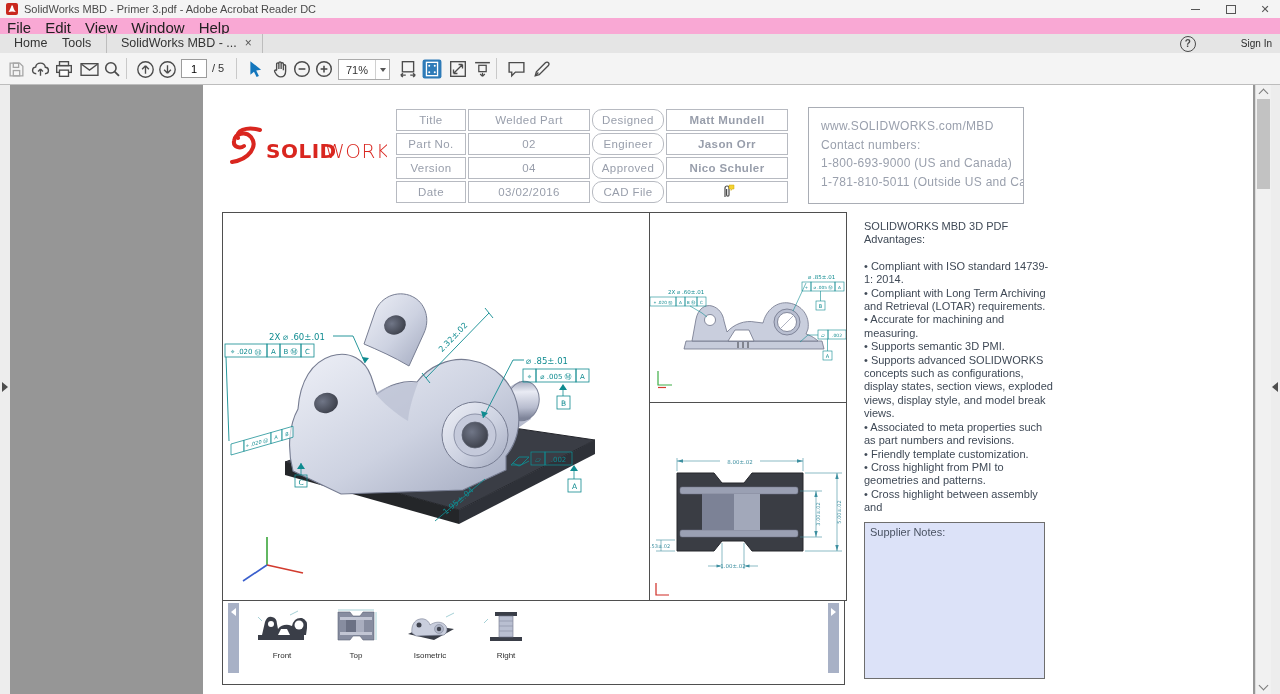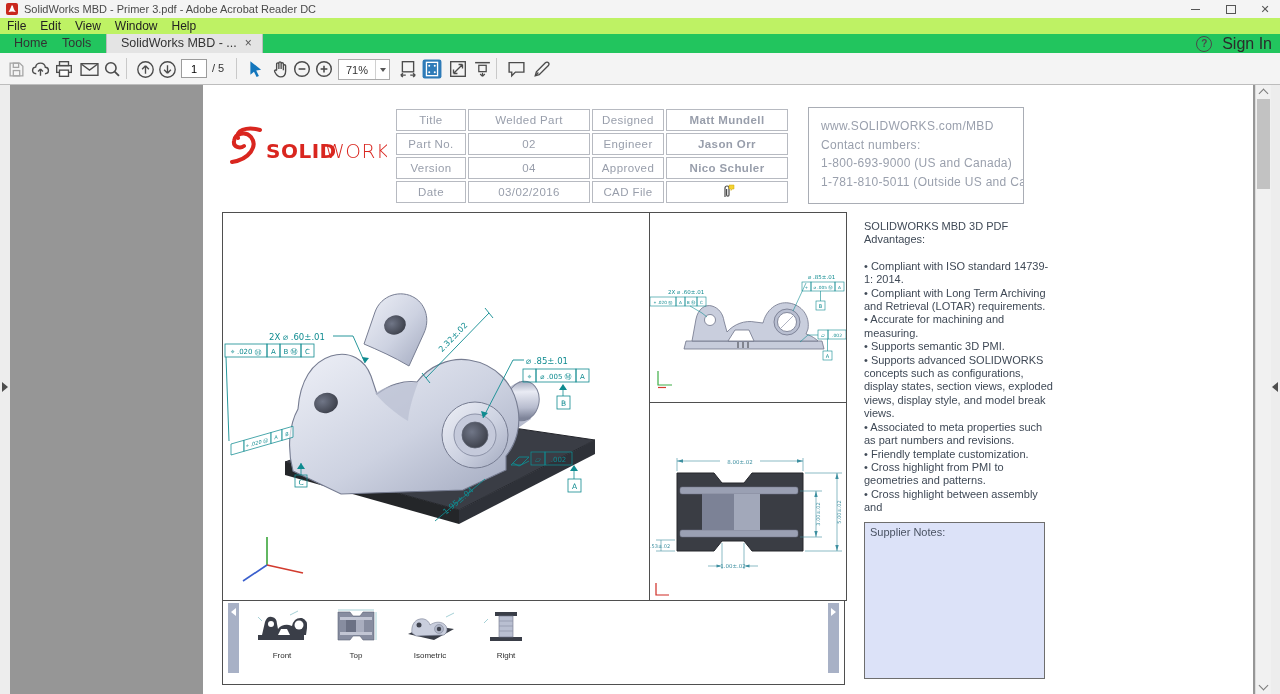--- a/index.html
+++ b/index.html
@@ -5,29 +5,29 @@
   html,body{margin:0;padding:0;}
   body{width:1280px;height:694px;overflow:hidden;font-family:"Liberation Sans",sans-serif;background:#969696;}
   .abs{position:absolute;}
   
   #titlebar{left:0;top:0;width:1280px;height:18px;background:#f4f4f4;font-size:11px;color:#4a4a4a;}
   #titlebar .ttl{position:absolute;left:24px;top:3px;white-space:nowrap;}
   .winbtn{position:absolute;top:0;width:34px;height:18px;display:flex;align-items:center;justify-content:center;color:#555;}
   .winbtn .minglyph{width:9px;height:1px;background:#555;display:block;}
   .winbtn .maxglyph{width:8px;height:7px;border:1px solid #555;display:block;}
   .winbtn .closeglyph{font-size:11px;line-height:11px;color:#555;}
-  #menubar{left:0;top:18px;width:1280px;height:16px;background:#bef264;font-size:12px;color:#222;}
+  #menubar{left:0;top:18px;width:1280px;height:16px;background:#f9a8d4;font-size:15px;color:#222;}
   #menubar span{display:inline-block;padding:1px 7px;cursor:default;}
-  #tabbar{left:0;top:34px;width:1280px;height:19px;background:#22c55e;font-size:12.5px;color:#333;}
+  #tabbar{left:0;top:34px;width:1280px;height:19px;background:#e5e5e5;font-size:12.5px;color:#333;}
   .tab-static{position:absolute;top:0;height:19px;line-height:19px;padding:0 14px;}
   #doc-tab{position:absolute;left:106px;top:0;height:19px;line-height:19px;background:#e4e4e4;border-left:1px solid #bdbdbd;border-right:1px solid #bdbdbd;padding:0 10px 0 14px;display:flex;align-items:center;gap:8px;}
   #doc-tab .x{font-size:12px;color:#555;line-height:19px;}
   #signin-zone{position:absolute;right:8px;top:0;height:19px;display:flex;align-items:center;gap:10px;}
   #help-q{width:14px;height:14px;border:1.4px solid #4a4a4a;border-radius:50%;font-size:10px;line-height:14px;text-align:center;color:#4a4a4a;font-weight:bold;}
-  #signin-label{font-size:16px;color:#2b2b2b;}
+  #signin-label{font-size:10px;color:#2b2b2b;margin-left:35px;}
   
   #toolbar{left:0;top:53px;width:1280px;height:32px;background:#f4f4f4;border-bottom:1px solid #bdbdbd;box-sizing:border-box;}
   .tbtn{position:absolute;top:4px;width:24px;height:24px;display:flex;align-items:center;justify-content:center;}
   .tsep{position:absolute;top:5px;width:1px;height:21px;background:#c9c9c9;}
   #page-num-input{position:absolute;left:181px;top:6px;width:24px;height:17px;border:1px solid #9c9c9c;background:#fff;font-size:11px;text-align:center;padding:0;}
   #page-total{position:absolute;left:212px;top:9px;font-size:11px;color:#333;}
   #zoom-box{position:absolute;left:338px;top:6px;width:50px;height:19px;border:1px solid #ababab;background:#fff;display:flex;align-items:center;}
   #zoom-box .zval{flex:1;font-size:11px;color:#333;text-align:center;}
   #zoom-box .zarrow{width:13px;height:100%;border-left:1px solid #d0d0d0;display:flex;align-items:center;justify-content:center;}
   .caret-down{width:0;height:0;border-left:3.5px solid transparent;border-right:3.5px solid transparent;border-top:4px solid #555;}
@@ -39,21 +39,21 @@
   .tri-right{width:0;height:0;border-top:5px solid transparent;border-bottom:5px solid transparent;border-left:6px solid #4e4e4e;}
   .tri-left{width:0;height:0;border-top:5px solid transparent;border-bottom:5px solid transparent;border-right:6px solid #4e4e4e;}
   .scroll-arrow{position:absolute;left:0;width:15px;height:14px;display:flex;align-items:center;justify-content:center;}
   .chev{width:6px;height:6px;border-left:1.5px solid #7a7a7a;border-top:1.5px solid #7a7a7a;}
   #scroll-thumb{position:absolute;left:1px;top:14px;width:13px;height:90px;background:#c2c2c2;}
   
   #pdf-page{left:203px;top:85px;width:1050px;height:609px;background:#fff;}
   
   #title-block{left:191px;top:22px;border-collapse:separate;border-spacing:2px;}
   #title-block td{border:1px solid #b7bac1;height:20px;font-size:11.5px;text-align:center;color:#989eab;letter-spacing:.4px;background:#fff;padding:0 4px;}
-  td.c-lab1{width:60px;} td.c-val1{width:112px;} td.c-lab2{width:62px;} td.c-val2{width:112px;font-weight:bold;}
+  td.c-lab1{width:60px;} td.c-val1{width:112px;} td.c-lab2{width:62px;border-radius:10px;} td.c-val2{width:112px;font-weight:bold;}
   #cell-title-value{background:#ccd4f1;}
   
   #contact-box{left:605px;top:22px;width:216px;height:97px;border:1px solid #a9adb5;box-sizing:border-box;padding:9px 12px;font-size:12px;line-height:18.5px;color:#9aa0ad;letter-spacing:.3px;white-space:nowrap;overflow:hidden;}
   
   #logo{left:19px;top:33px;width:165px;height:55px;}
   
   #views-frame{left:19px;top:127px;width:623px;height:387px;border:1px solid #4f4f4f;box-sizing:content-box;}
   #v-divider{left:426px;top:0;width:1px;height:387px;background:#4f4f4f;}
   #h-divider{left:427px;top:189px;width:196px;height:1px;background:#4f4f4f;}
   

